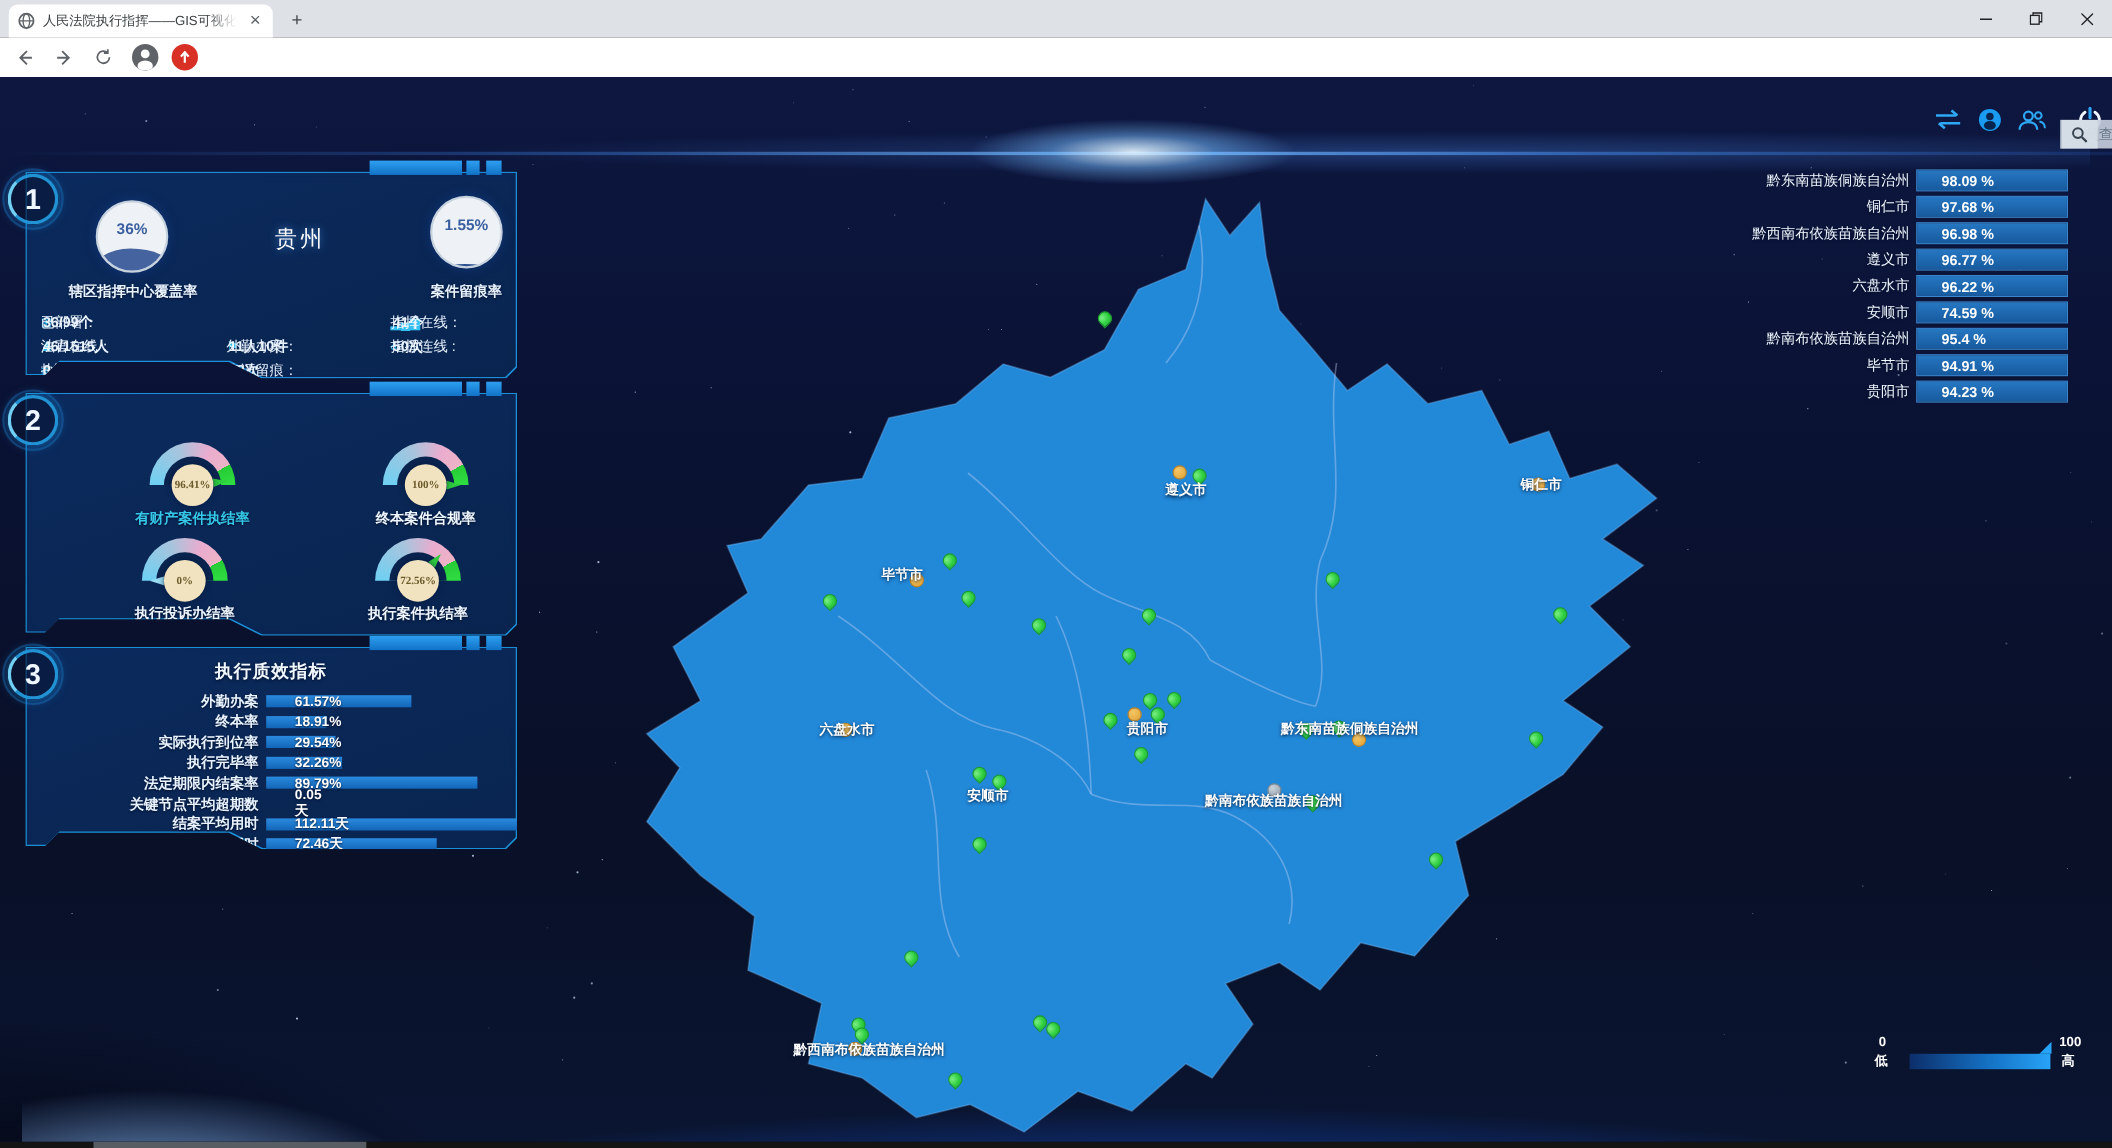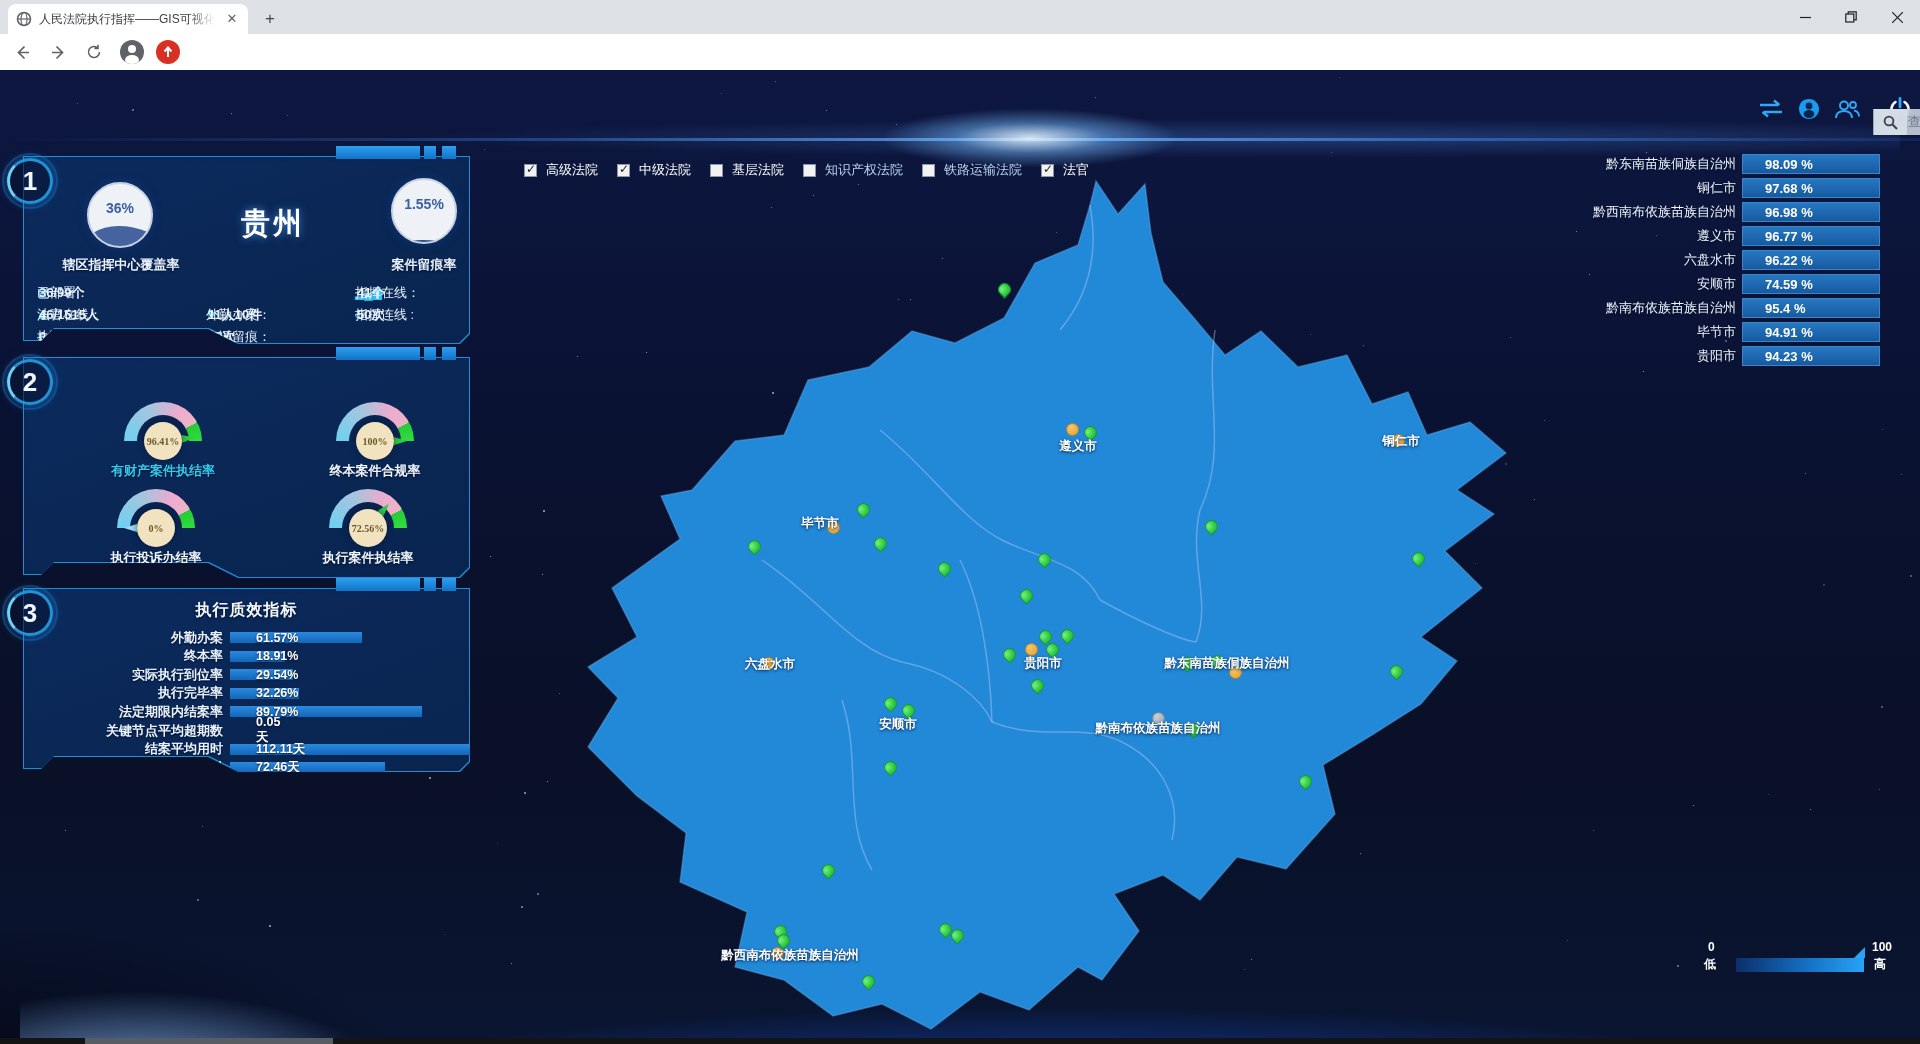--- a/index.html
+++ b/index.html
@@ -57,38 +57,38 @@
   .hdr-right { right:8px; top:24px; height:30px; display:flex; align-items:center; gap:14px; position:absolute; }
   .hdr-right > * { position:static; }
   .psearch { width:120px; height:26px; background:rgba(196,205,218,.92); display:flex; align-items:center;
     padding-left:8px; }
   .psearch-input { font-size:13px; color:#6d7b8c; }
   .psearch-btn { width:34px; height:26px; background:rgba(214,221,231,.95); display:flex; align-items:center;
     justify-content:center; margin-left:-1px; border-left:1px solid #9aa7b8; }
 
   
   .panel { background:rgba(30,160,235,.85); filter:drop-shadow(0 0 6px rgba(30,150,230,.5)); }
-  .panel, .panel-in { clip-path:polygon(0 0,100% 0,100% calc(100% - 10px),calc(100% - 10px) 100%,215px 100%,185px calc(100% - 15px),30px calc(100% - 15px),18px calc(100% - 3px),0 calc(100% - 3px)); }
+  .panel, .panel-in { clip-path:polygon(0 0,100% 0,100% calc(100% - 10px),calc(100% - 10px) 100%,215px 100%,185px calc(100% - 15px),30px calc(100% - 15px),18px calc(100% - 3px),0 calc(100% - 3px));padding-left:12px; }
   .panel-in { position:absolute; left:1px; top:1px; right:1px; bottom:1px;
     background:linear-gradient(160deg,rgba(10,34,84,.93) 0%,rgba(7,24,64,.9) 100%); }
   .badge { width:46px; height:46px; border-radius:50%; border:3px solid rgba(40,170,240,.85);
     outline:2px solid rgba(30,130,210,.35); outline-offset:3px; color:#eef6ff; font-size:26px; font-weight:bold;
     display:flex; align-items:center; justify-content:center; background:rgba(8,20,50,.6);
     border-left-color:rgba(120,220,255,.95); box-shadow:0 0 10px rgba(30,150,230,.6); }
   .deco-w { height:13px; background:linear-gradient(180deg,#2d9ff0,#1173c8); }
   .deco-s { height:13px; background:linear-gradient(180deg,#2d9ff0,#1173c8); }
 
   .liquid { width:66px; height:66px; border-radius:50%; background:#eef2f6; overflow:hidden;
     border:2px solid #c6d2de; box-shadow:0 0 10px rgba(20,60,140,.6); }
   .liquid .wave { position:absolute; left:-10%; width:120%; bottom:-6px; background:#44639f;
     border-radius:48% 52% 0 0 / 90% 70% 0 0; }
   .liquid .val { position:absolute; left:0; top:16px; width:100%; text-align:center; font-size:14px;
     font-weight:bold; color:#3a5fa0; }
   .gauge-cap { font-size:13px; font-weight:bold; color:#e8f3ff; text-shadow:0 1px 2px #04122e; }
-  .region-name { font-size:29px; font-weight:bold; color:#fff; letter-spacing:3px; text-shadow:0 0 8px rgba(90,170,255,.7); }
+  .region-name { font-size:20px; font-weight:normal; color:#fff; letter-spacing:3px; text-shadow:0 0 8px rgba(90,170,255,.7); }
   .stat { display:flex; align-items:center; white-space:nowrap; font-size:13px; color:#eaf4ff; }
   .stat .ic { color:#35c0f2; font-size:12px; margin-right:5px; position:static; }
   .stat b { margin-left:2px; }
 
   .p2-title, .p3-title { width:100%; text-align:center; font-size:16px; font-weight:bold; color:#f2f8ff;
     letter-spacing:1px; text-shadow:0 1px 3px #03102c; }
   .gauge { width:160px; height:78px; }
   .gauge .arc { left:41px; top:0; width:78px; height:39px; border-radius:78px 78px 0 0;
     background:conic-gradient(from 270deg at 50% 100%, #6fd0f2 0deg, #a8c4dd 70deg, #e9accf 115deg, #efb3c6 151deg, #27cb36 151deg, #2fdd41 180deg, rgba(0,0,0,0) 180deg); }
   .gauge .arc::after { content:""; position:absolute; left:13px; top:13px; width:52px; height:26px;
@@ -426,34 +426,20 @@
         <div class="city-label" style="left:1401px;top:371px">铜仁市</div>
         <div class="city-label" style="left:820px;top:453px">毕节市</div>
         <div class="city-label" style="left:770px;top:594px">六盘水市</div>
         <div class="city-label" style="left:1043px;top:593px">贵阳市</div>
         <div class="city-label" style="left:898px;top:654px">安顺市</div>
         <div class="city-label" style="left:1227px;top:593px">黔东南苗族侗族自治州</div>
         <div class="city-label" style="left:1158px;top:658px">黔南布依族苗族自治州</div>
         <div class="city-label" style="left:790px;top:885px">黔西南布依族苗族自治州</div>
       </div>
 
-    <div class="filters" id="filters">
-        <span class="cb on"></span>
-        <span class="flabel ">高级法院</span>
-        <span class="cb on"></span>
-        <span class="flabel ">中级法院</span>
-        <span class="cb "></span>
-        <span class="flabel ">基层法院</span>
-        <span class="cb "></span>
-        <span class="flabel dim">知识产权法院</span>
-        <span class="cb "></span>
-        <span class="flabel dim">铁路运输法院</span>
-        <span class="cb on"></span>
-        <span class="flabel ">法官</span>
-      </div>
 
     <div class="panel" style="left:23px;top:86px;width:447px;height:188px;">
       <div class="panel-in"></div>
       <div class="liquid" style="left:64px;top:26px;">
         <div class="wave" style="height:42%"></div>
         <div class="val">36%</div>
       </div>
       <div class="gauge-cap" style="left:28px;top:100px;width:140px;text-align:center">辖区指挥中心覆盖率</div>
       <div class="region-name" style="left:200px;top:48px;width:100px;text-align:center">贵州</div>
       <div class="liquid" style="left:368px;top:22px;">

